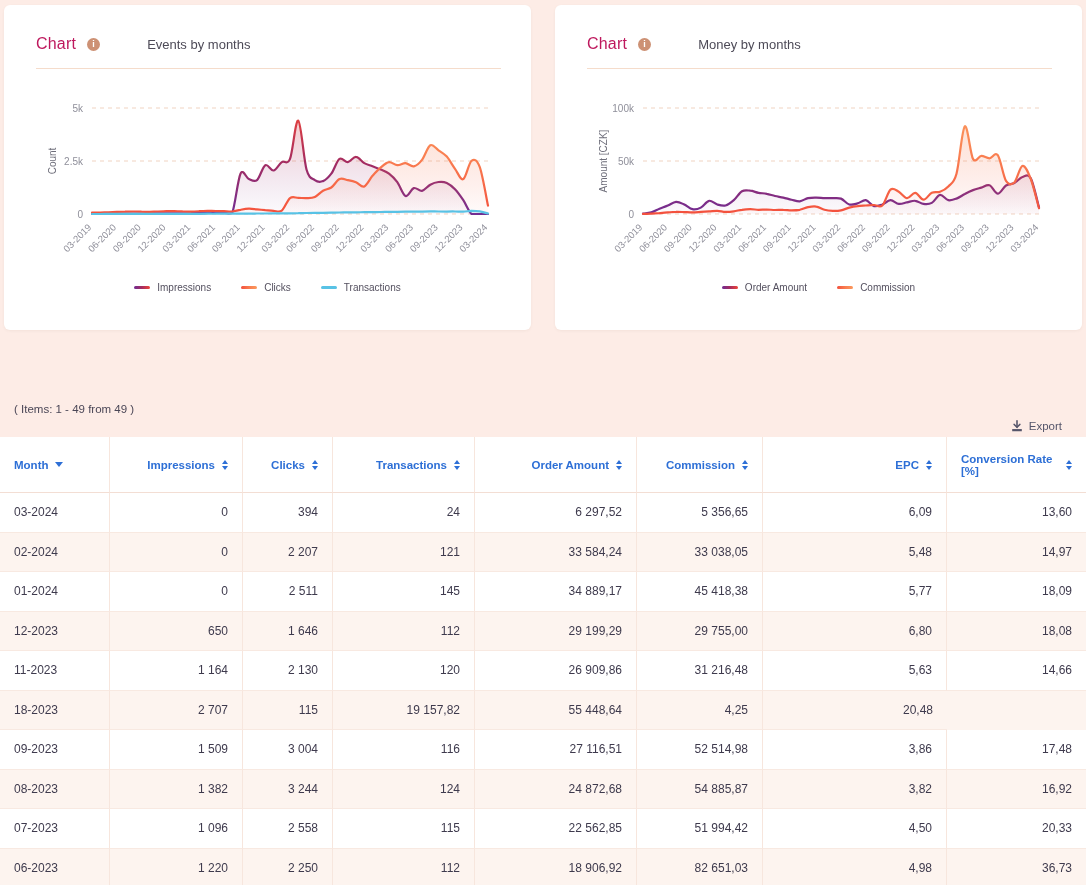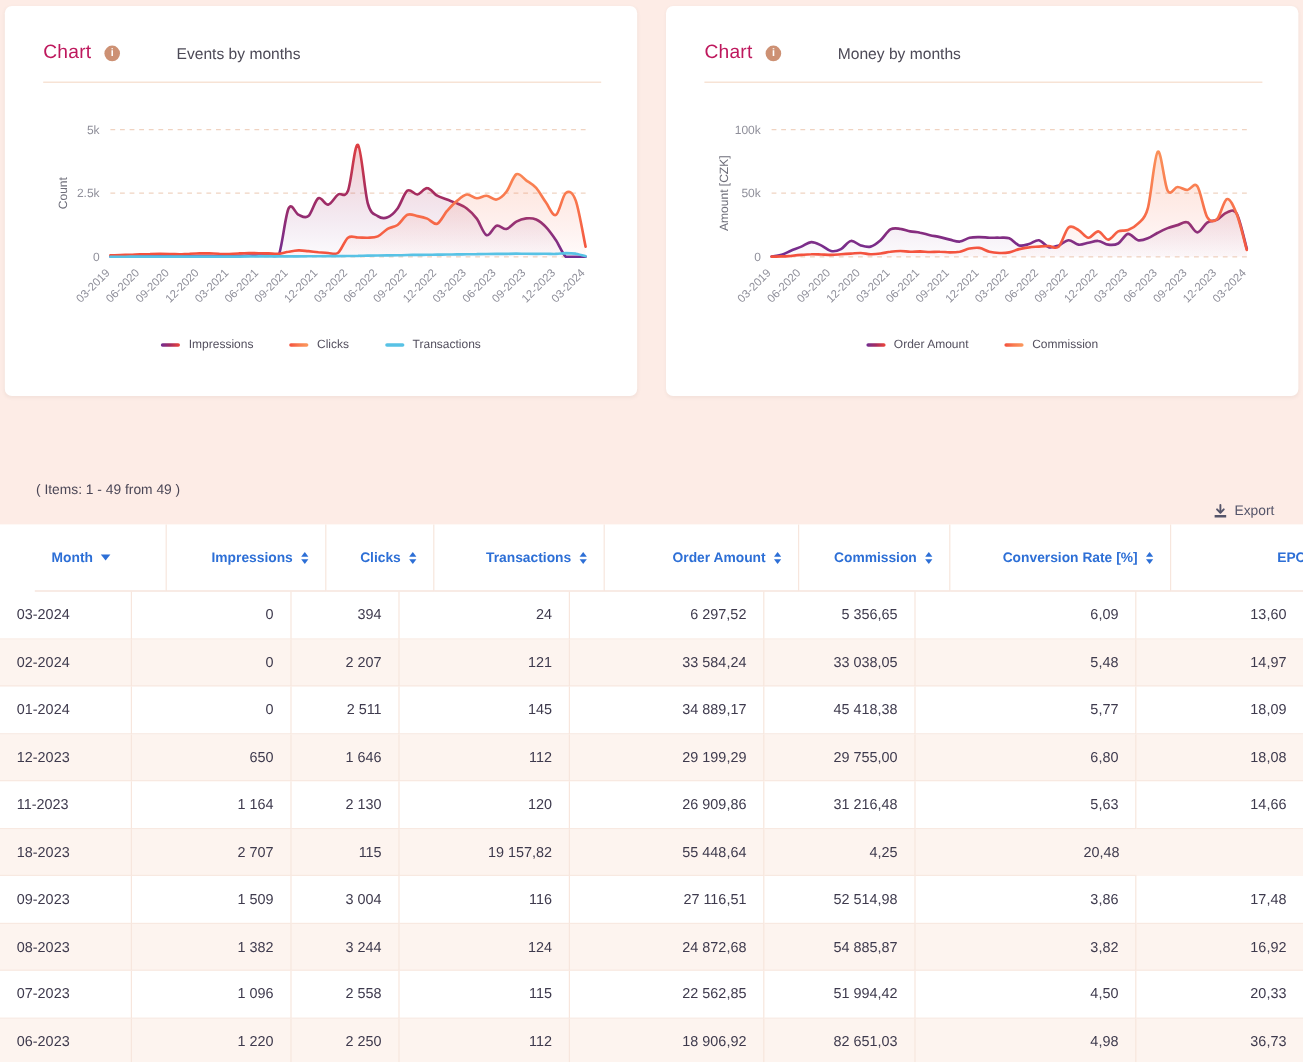--- a/index.html
+++ b/index.html
@@ -22,29 +22,29 @@
     font-style:normal;line-height:1;
   }
   .card-subtitle{font-size:13px;color:#4d4a57;padding-left:36px;}
   .card-divider{position:absolute;left:32px;right:30px;top:63px;border-top:1px solid #f5dccb;}
   .chart-svg{position:absolute;left:0;top:70px;}
   .legend{position:absolute;left:0;right:0;top:277px;display:flex;justify-content:center;gap:30px;}
   .legend-item{display:flex;align-items:center;gap:7px;}
   .legend-swatch{width:16px;height:3px;border-radius:2px;}
   .legend-label{font-size:10px;color:#54505f;}
 
-  .items-bar{position:absolute;left:14px;top:403px;font-size:11.5px;color:#4a4656;margin-left:16px;}
+  .items-bar{position:absolute;left:14px;top:403px;font-size:11.5px;color:#4a4656;}
   .export-btn{
     position:absolute;right:24px;top:400px;display:flex;align-items:center;gap:5px;
     font-size:11.5px;color:#55556a;cursor:pointer;margin-top:19px;
   }
 
   .table{position:absolute;left:0;top:437px;width:1086px;height:448px;background:#ffffff;}
   .t-row{display:grid;grid-template-columns:110px 133px 90px 142px 162px 126px 184px 139px;}
-  .t-head{height:56px;padding-left:29px;}
+  .t-head{height:56px;}
   .t-head .t-cell{
     font-size:11.5px;font-weight:bold;color:#2d6fd6;
     border-bottom:1px solid #f3ded4;
   }
   .t-cell{
     display:flex;align-items:center;justify-content:flex-end;
     padding:0 14px;border-right:1px solid #f7e6dd;box-sizing:border-box;
   }
   .t-cell:last-child{border-right:none;}
   .t-cell.first{justify-content:flex-start;}
@@ -250,28 +250,28 @@
         </span>
       </div>
       <div class="t-cell">
         <span>Commission</span>
         <span class="sort-both">
           <span class="tri-up"></span>
           <span class="tri-down"></span>
         </span>
       </div>
       <div class="t-cell">
+        <span>EPC</span>
+        <span class="sort-both">
+          <span class="tri-up"></span>
+          <span class="tri-down"></span>
+        </span>
+      </div>
+      <div class="t-cell">
         <span>Conversion Rate [%]</span>
-        <span class="sort-both">
-          <span class="tri-up"></span>
-          <span class="tri-down"></span>
-        </span>
-      </div>
-      <div class="t-cell">
-        <span>EPC</span>
         <span class="sort-both">
           <span class="tri-up"></span>
           <span class="tri-down"></span>
         </span>
       </div>
     </div>
   <div class="t-body" id="tbody">
       <div class="t-row">
         <div class="t-cell first">03-2024</div>
         <div class="t-cell">0</div>

